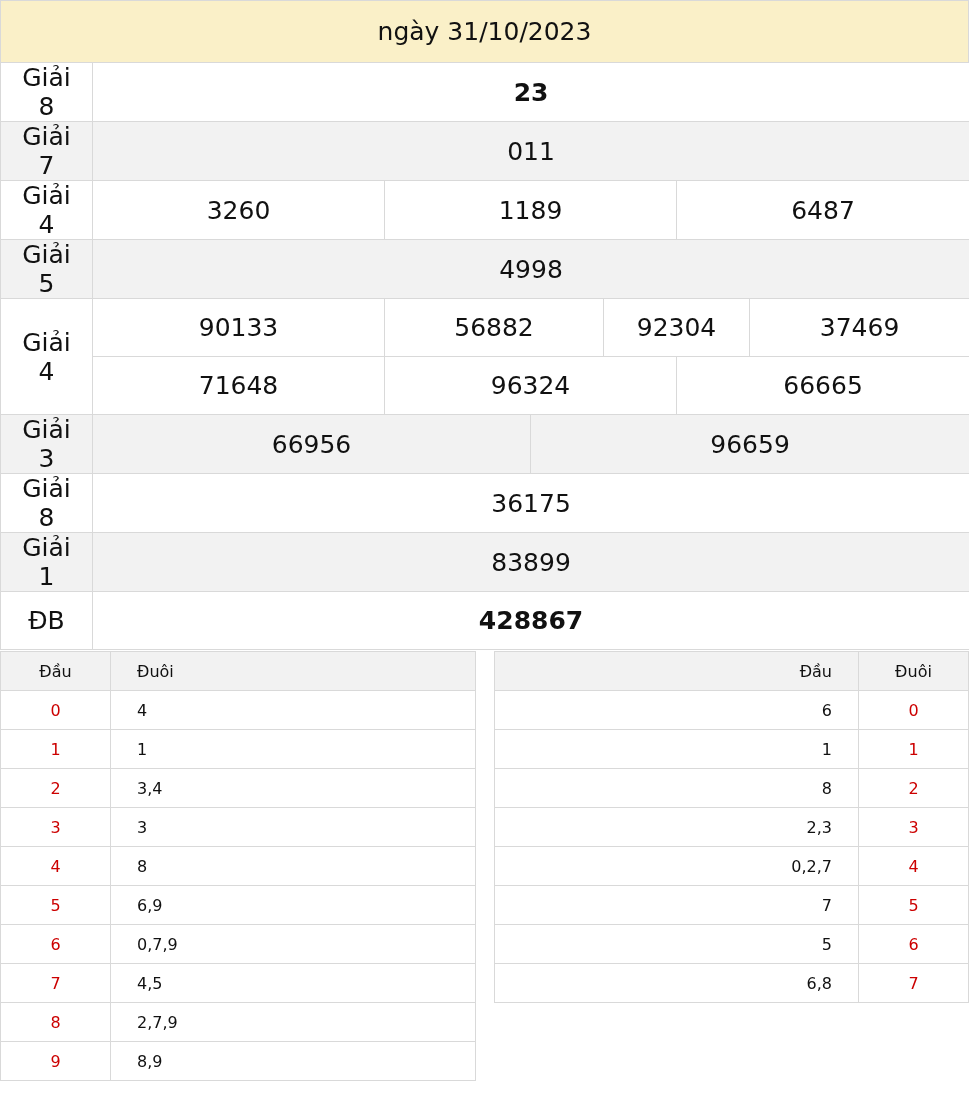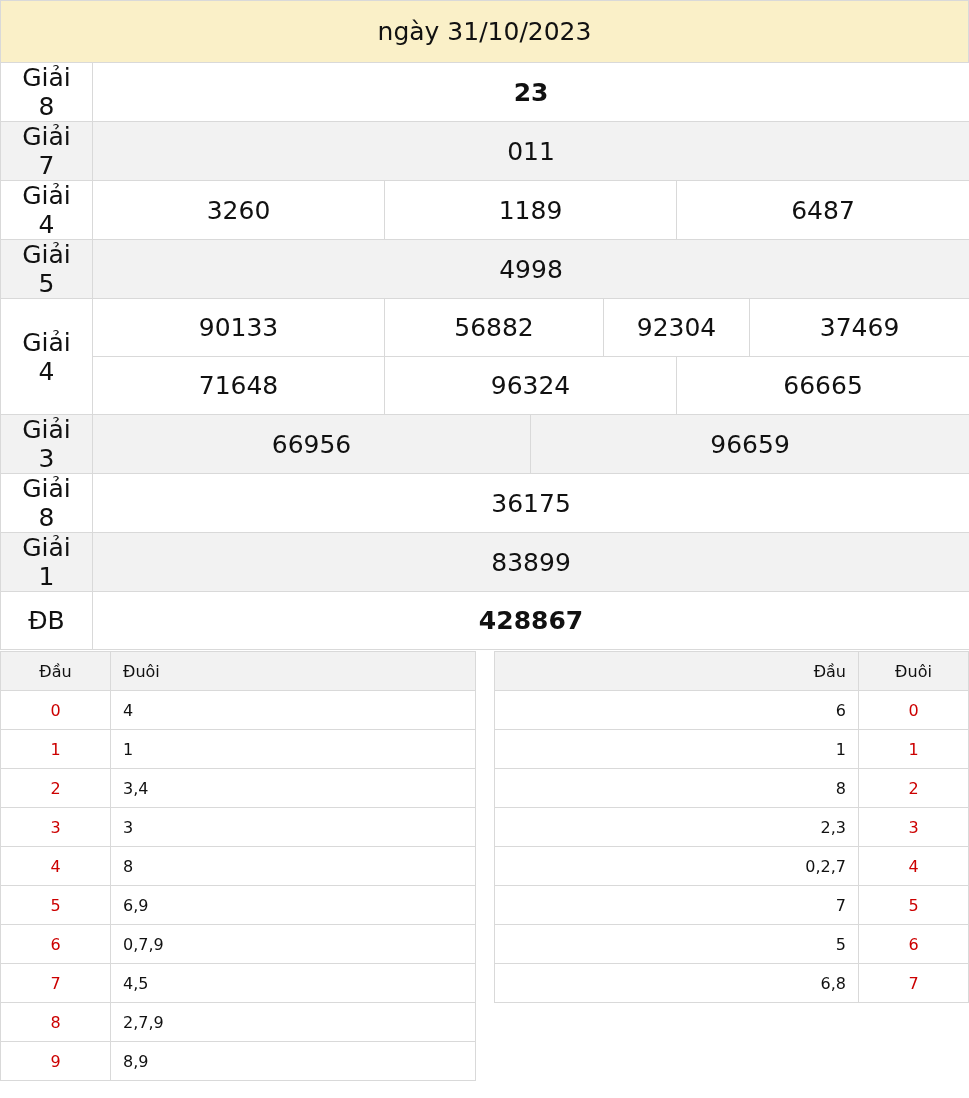--- a/index.html
+++ b/index.html
@@ -90,21 +90,21 @@
     width: 100%;
     border-collapse: collapse;
     table-layout: fixed;
   }
   table.ht th, table.ht td {
     border: 1px solid #d9d9d9;
     height: 39px;
     font-size: 16px;
     font-weight: normal;
     color: #111111;
-    padding: 0 12px;
+    padding: 0 26px;
   }
   table.ht th {
     background: #f2f2f2;
     text-align: center;
     font-weight: normal;
   }
   .left-tbl col.c1 { width: 110px; }
   .right-tbl col.c2 { width: 110px; }
   .left-tbl td.key {
     text-align: center;

